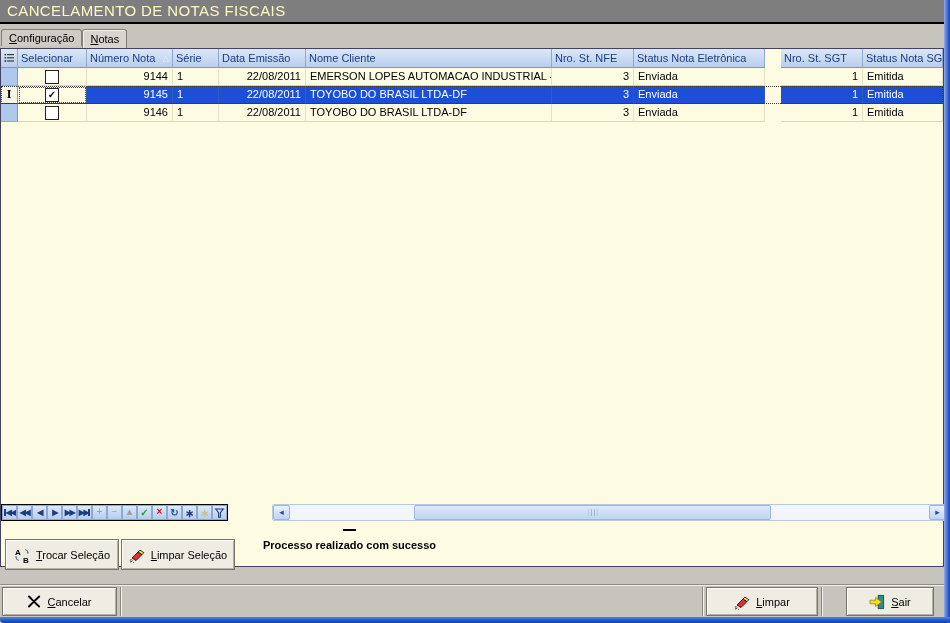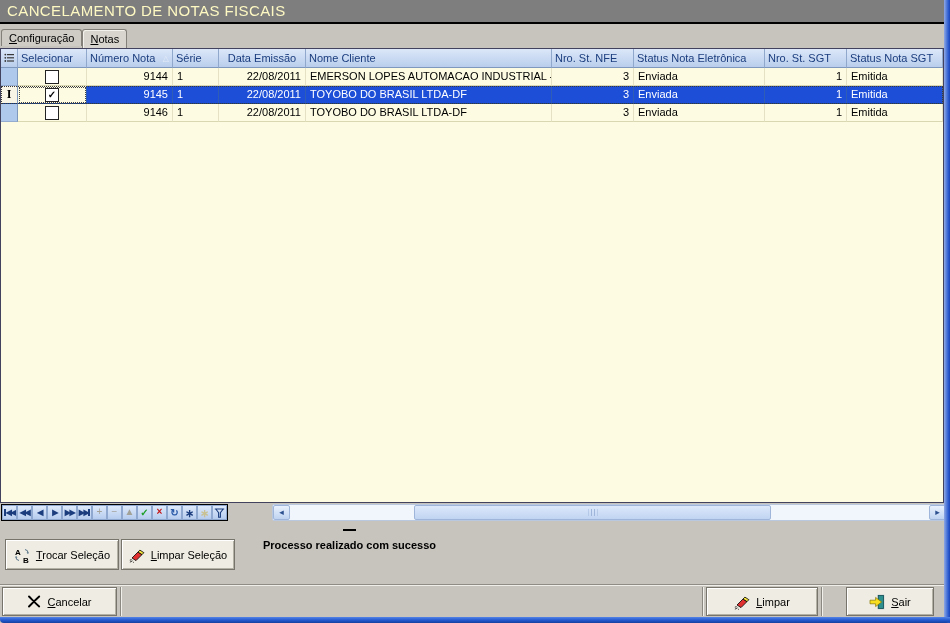--- a/index.html
+++ b/index.html
@@ -17,38 +17,38 @@
     color:#fef9c3;font-size:15px;line-height:22px;padding-left:7px;box-sizing:border-box;
     white-space:nowrap;letter-spacing:.4px;}
   .title-underline{position:absolute;left:0;top:22px;width:944px;height:2px;background:#000;}
   
   .tabstrip{position:absolute;left:1px;top:29px;height:19px;display:flex;align-items:flex-start;}
   .tab{height:16px;line-height:16px;padding:0 7px;font-size:11px;color:#000;
     background:#CFCCC5;border:1px solid #828078;border-bottom:none;border-radius:3px 3px 0 0;}
   .tab.active{height:18px;line-height:18px;background:#D8D5CE;position:relative;z-index:2;
     box-shadow:inset 1px 1px 0 #F4F2EC;}
   
-  .grid{position:absolute;left:0;top:48px;width:944px;height:455px;background:#FDFCE3;
+  .grid{position:absolute;left:0;top:48px;width:944px;height:519px;background:#FDFCE3;
     border:1px solid #42425E;box-sizing:border-box;font-size:11px;overflow:hidden;}
   .ghead,.grow{display:flex;width:100%;}
   .ghead{height:19px;}
   .grow{height:18px;box-sizing:border-box;}
   .cell{box-sizing:border-box;white-space:nowrap;overflow:hidden;padding:0 4px;line-height:17px;color:#000;}
   .hcell{box-sizing:border-box;white-space:nowrap;overflow:hidden;padding:0 3px;line-height:18px;
     background:linear-gradient(#DCE7F9,#B9CEEC);color:#1B3D7E;
     border-right:1px solid #8FA8CC;border-bottom:1px solid #7E97BC;}
   .c-gut{width:17px;min-width:17px;padding:0;text-align:center;}
   .c-sel{width:69px;min-width:69px;}
   .c-num{width:86px;min-width:86px;}
   .c-ser{width:46px;min-width:46px;}
-  .c-dat{width:87px;min-width:87px;text-align:center;}
+  .c-dat{width:87px;min-width:87px;}
   .c-cli{width:246px;min-width:246px;}
   .c-nfe{width:82px;min-width:82px;}
   .c-ste{width:131px;min-width:131px;}
-  .c-sgt{width:82px;min-width:82px;}
+  .c-sgt{width:82px;min-width:82px;margin-left:16px;}
   .c-stg{flex:1;}
   .num{text-align:right;}
   .sort{float:right;font-size:8px;color:#E4ECF8;margin-top:1px;}
   .cell{border-right:1px solid #E4E1C4;border-bottom:1px solid #D9D6B2;}
   .rowind{background:#AFC9ED;border-right:1px solid #7E97BC;border-bottom:1px solid #93ACCF;}
   .rowind.cur{background:#F8F5E6;font-family:"Liberation Serif",serif;font-weight:bold;font-size:12px;line-height:16px;}
   .cbcell{display:flex;align-items:center;justify-content:center;padding:0;}
   .checkbox{display:inline-block;width:12px;height:12px;background:#fff;border:1px solid #222;
     font-size:10px;line-height:11px;text-align:center;font-weight:bold;color:#000;}
   .sel-row .cell{background:#1d4ed8;color:#fff;border-right-color:#2F5CB4;border-bottom-color:#124399;}

